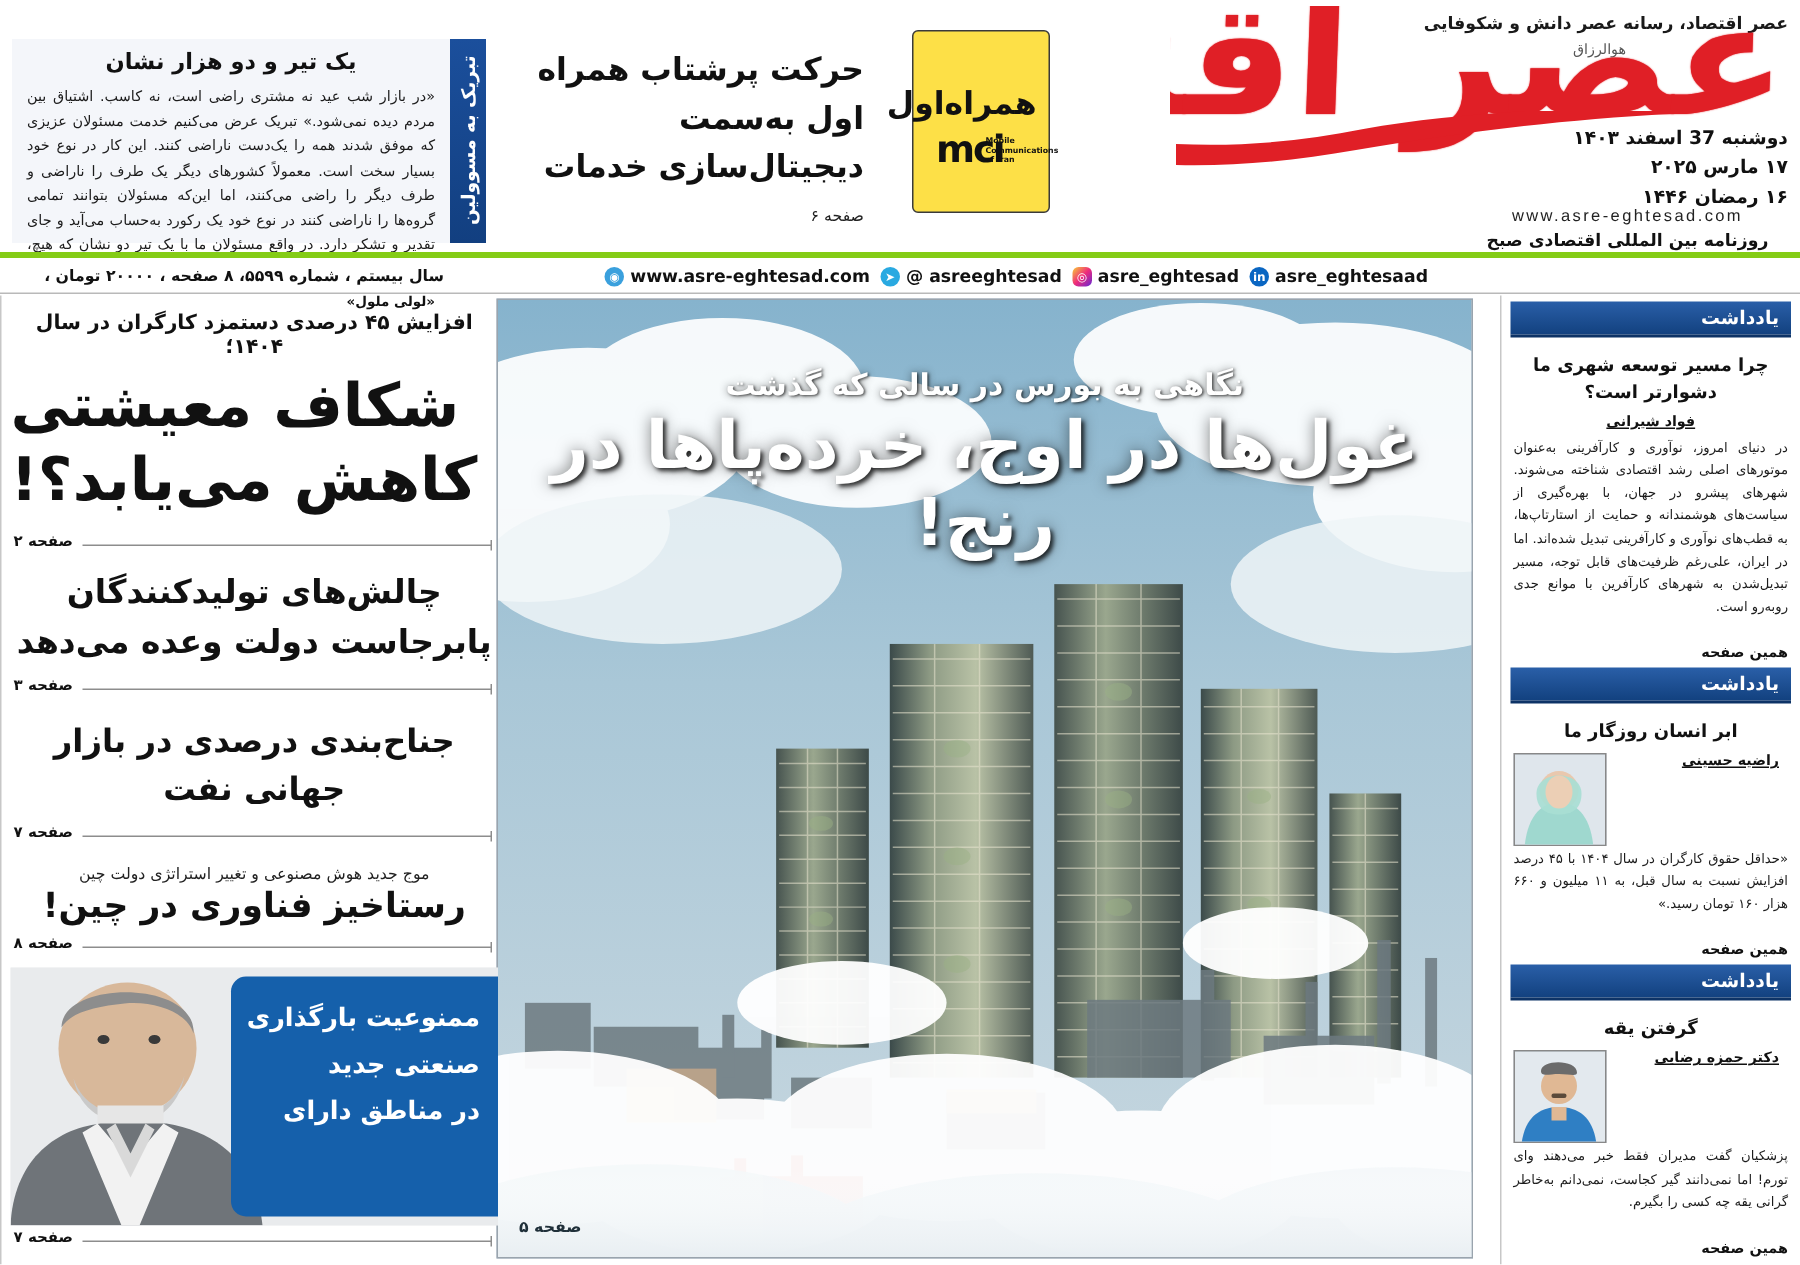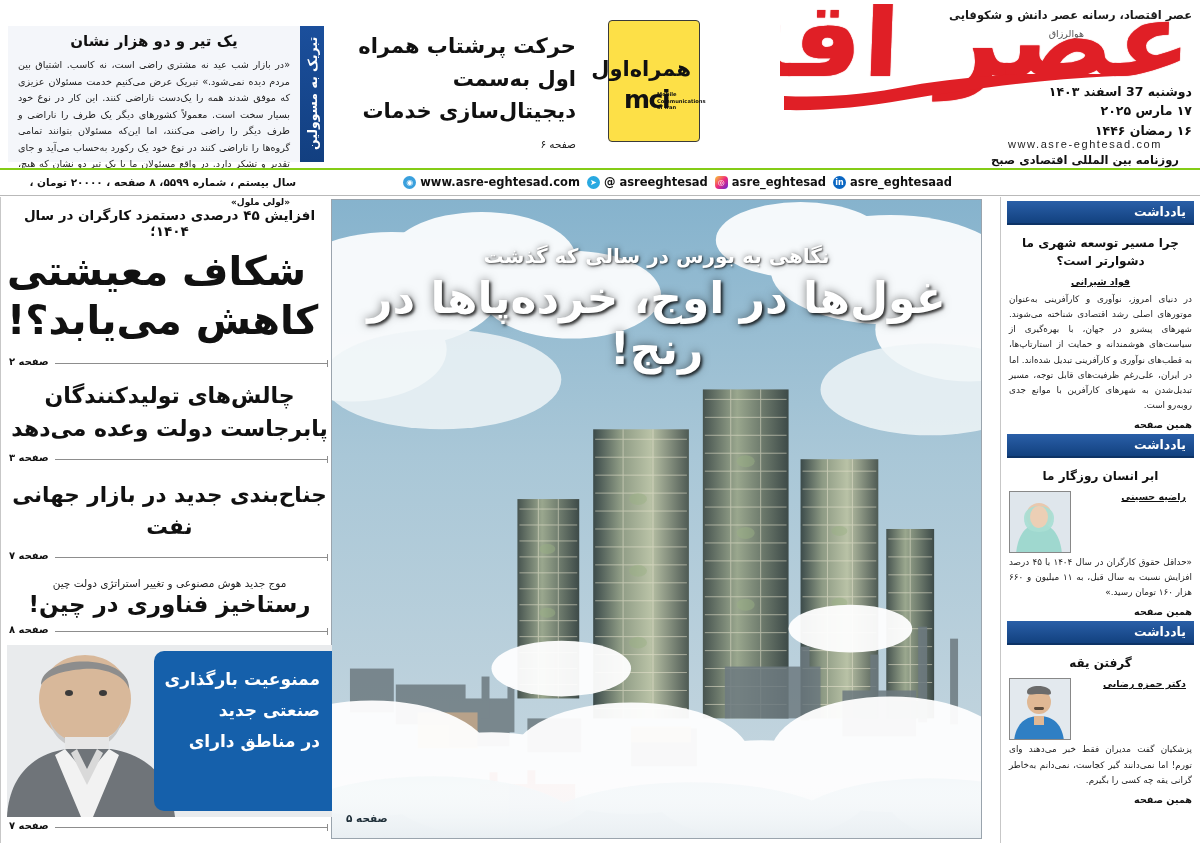--- a/index.html
+++ b/index.html
@@ -107,21 +107,21 @@
   }
   .vert-blue span {
     display:block; transform: rotate(-90deg); transform-origin: center center;
     white-space: nowrap; width: 136px; position: absolute;
     left: -56px; top: 60px; text-align:center;
   }
 
   
   .info-bar {
     position:absolute; top: 168px; left:0; width: 1200px; height: 28px;
-    border-top: 2px solid #84cc16; border-bottom: 1px solid #b9b9b9;
+    border-top: 4px solid #84cc16; border-bottom: 1px solid #b9b9b9;
     background:#fff;
   }
   .issue-line {
     position:absolute; right: 904px; top: 6px; font-size: 10.5px; color:#111;
     white-space:nowrap; font-weight:600;
   }
   .social {
     position:absolute; right: 248px; top: 5px; display:flex; align-items:center;
     gap: 7px; direction: ltr; font-size: 11.5px; color:#111; font-weight:600;
   }
@@ -164,21 +164,21 @@
     font-size: 9.5px; font-weight:700; color:#111; text-decoration: underline;
     text-align: center; margin-bottom: 5px;
   }
   .note-author.inline { text-align: right; padding-right: 8px; }
   .note-body {
     font-size: 8.8px; line-height: 1.72; color:#1c1c1c; text-align: justify;
     direction: rtl; padding: 0 2px;
   }
   .note-more {
     font-size: 9.6px; font-weight:700; color:#111; text-align:right;
-    margin-top: 6px; padding-right: 2px;
+    margin-top: 17px; padding-right: 2px;
   }
   .note-photo {
     float: left; width: 62px; height: 62px; border: 1px solid #888;
     margin: 0 6px 2px 2px; overflow:hidden; background:#cfd8e2;
   }
   .clearf::after { content:""; display:block; clear:both; }
 
   
   .photo-frame {
     position: relative; width: 651px; height: 640px; border: 1px solid #9aa4ad;
@@ -532,21 +532,21 @@
           <div>چالش‌های تولیدکنندگان</div>
           <div>پابرجاست دولت وعده می‌دهد</div>
         </div>
       </div>
       <div class="sep">
         <span class="pg">صفحه ۳</span>
         <span class="line"></span>
       </div>
 
       <div>
-        <div class="hl3">جناح‌بندی جدید در بازار جهانی نفت</div>
+        <div class="hl3">جناح‌بندی درصدی در بازار جهانی نفت</div>
       </div>
       <div class="sep">
         <span class="pg">صفحه ۷</span>
         <span class="line"></span>
       </div>
 
       <div>
         <div class="kicker-sm">موج جدید هوش مصنوعی و تغییر استراتژی دولت چین</div>
         <div class="hl4">رستاخیز فناوری در چین!</div>
       </div>

